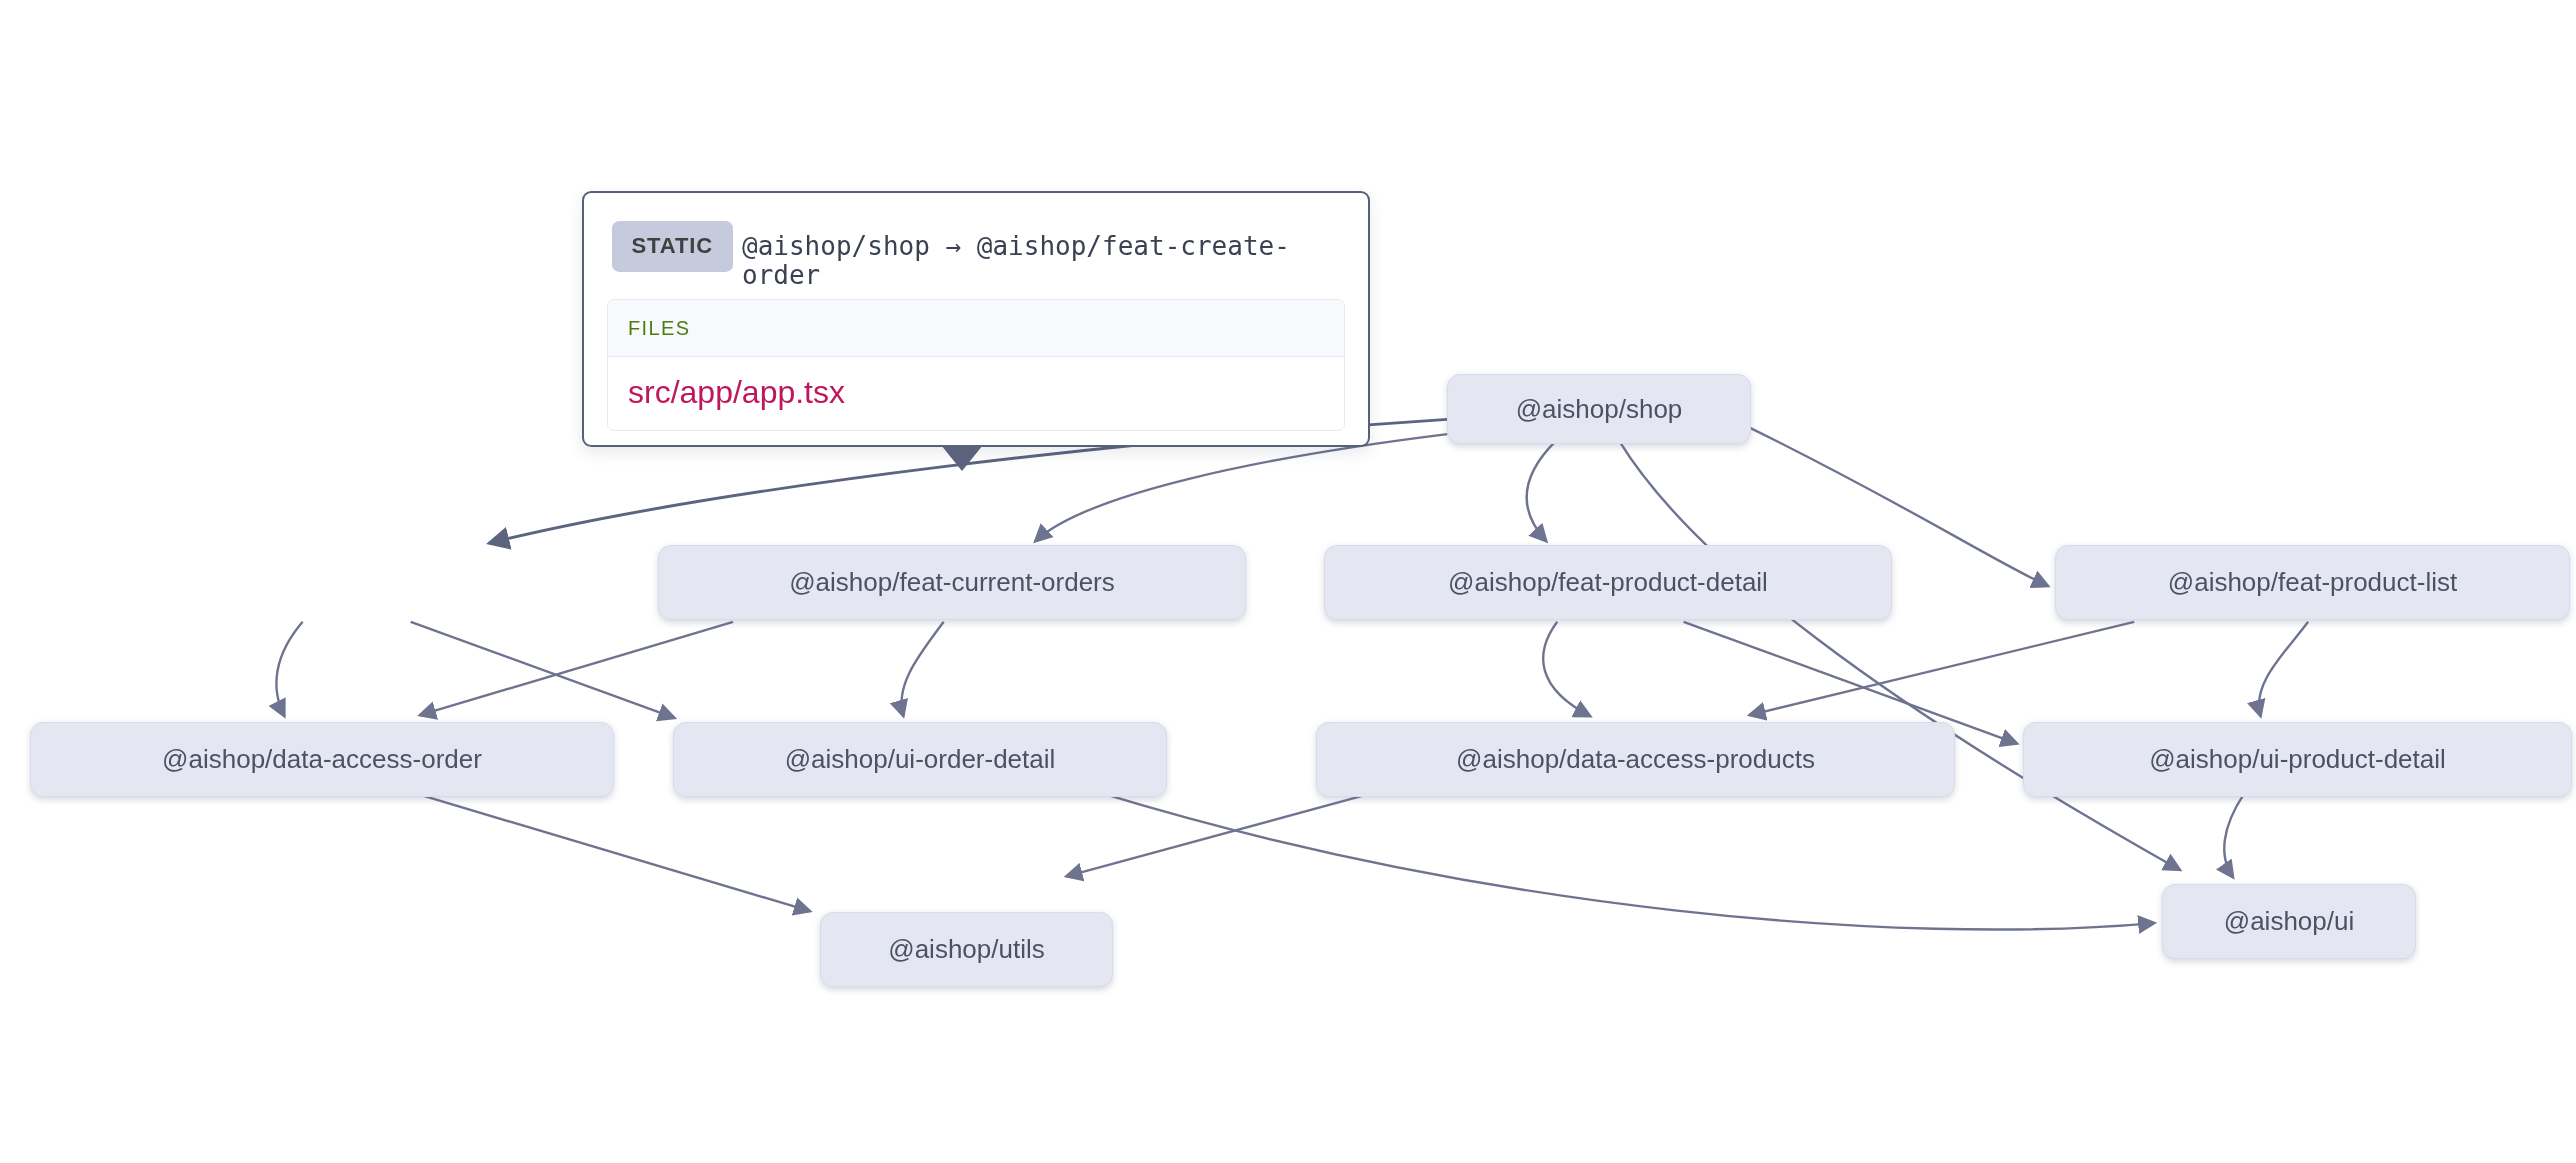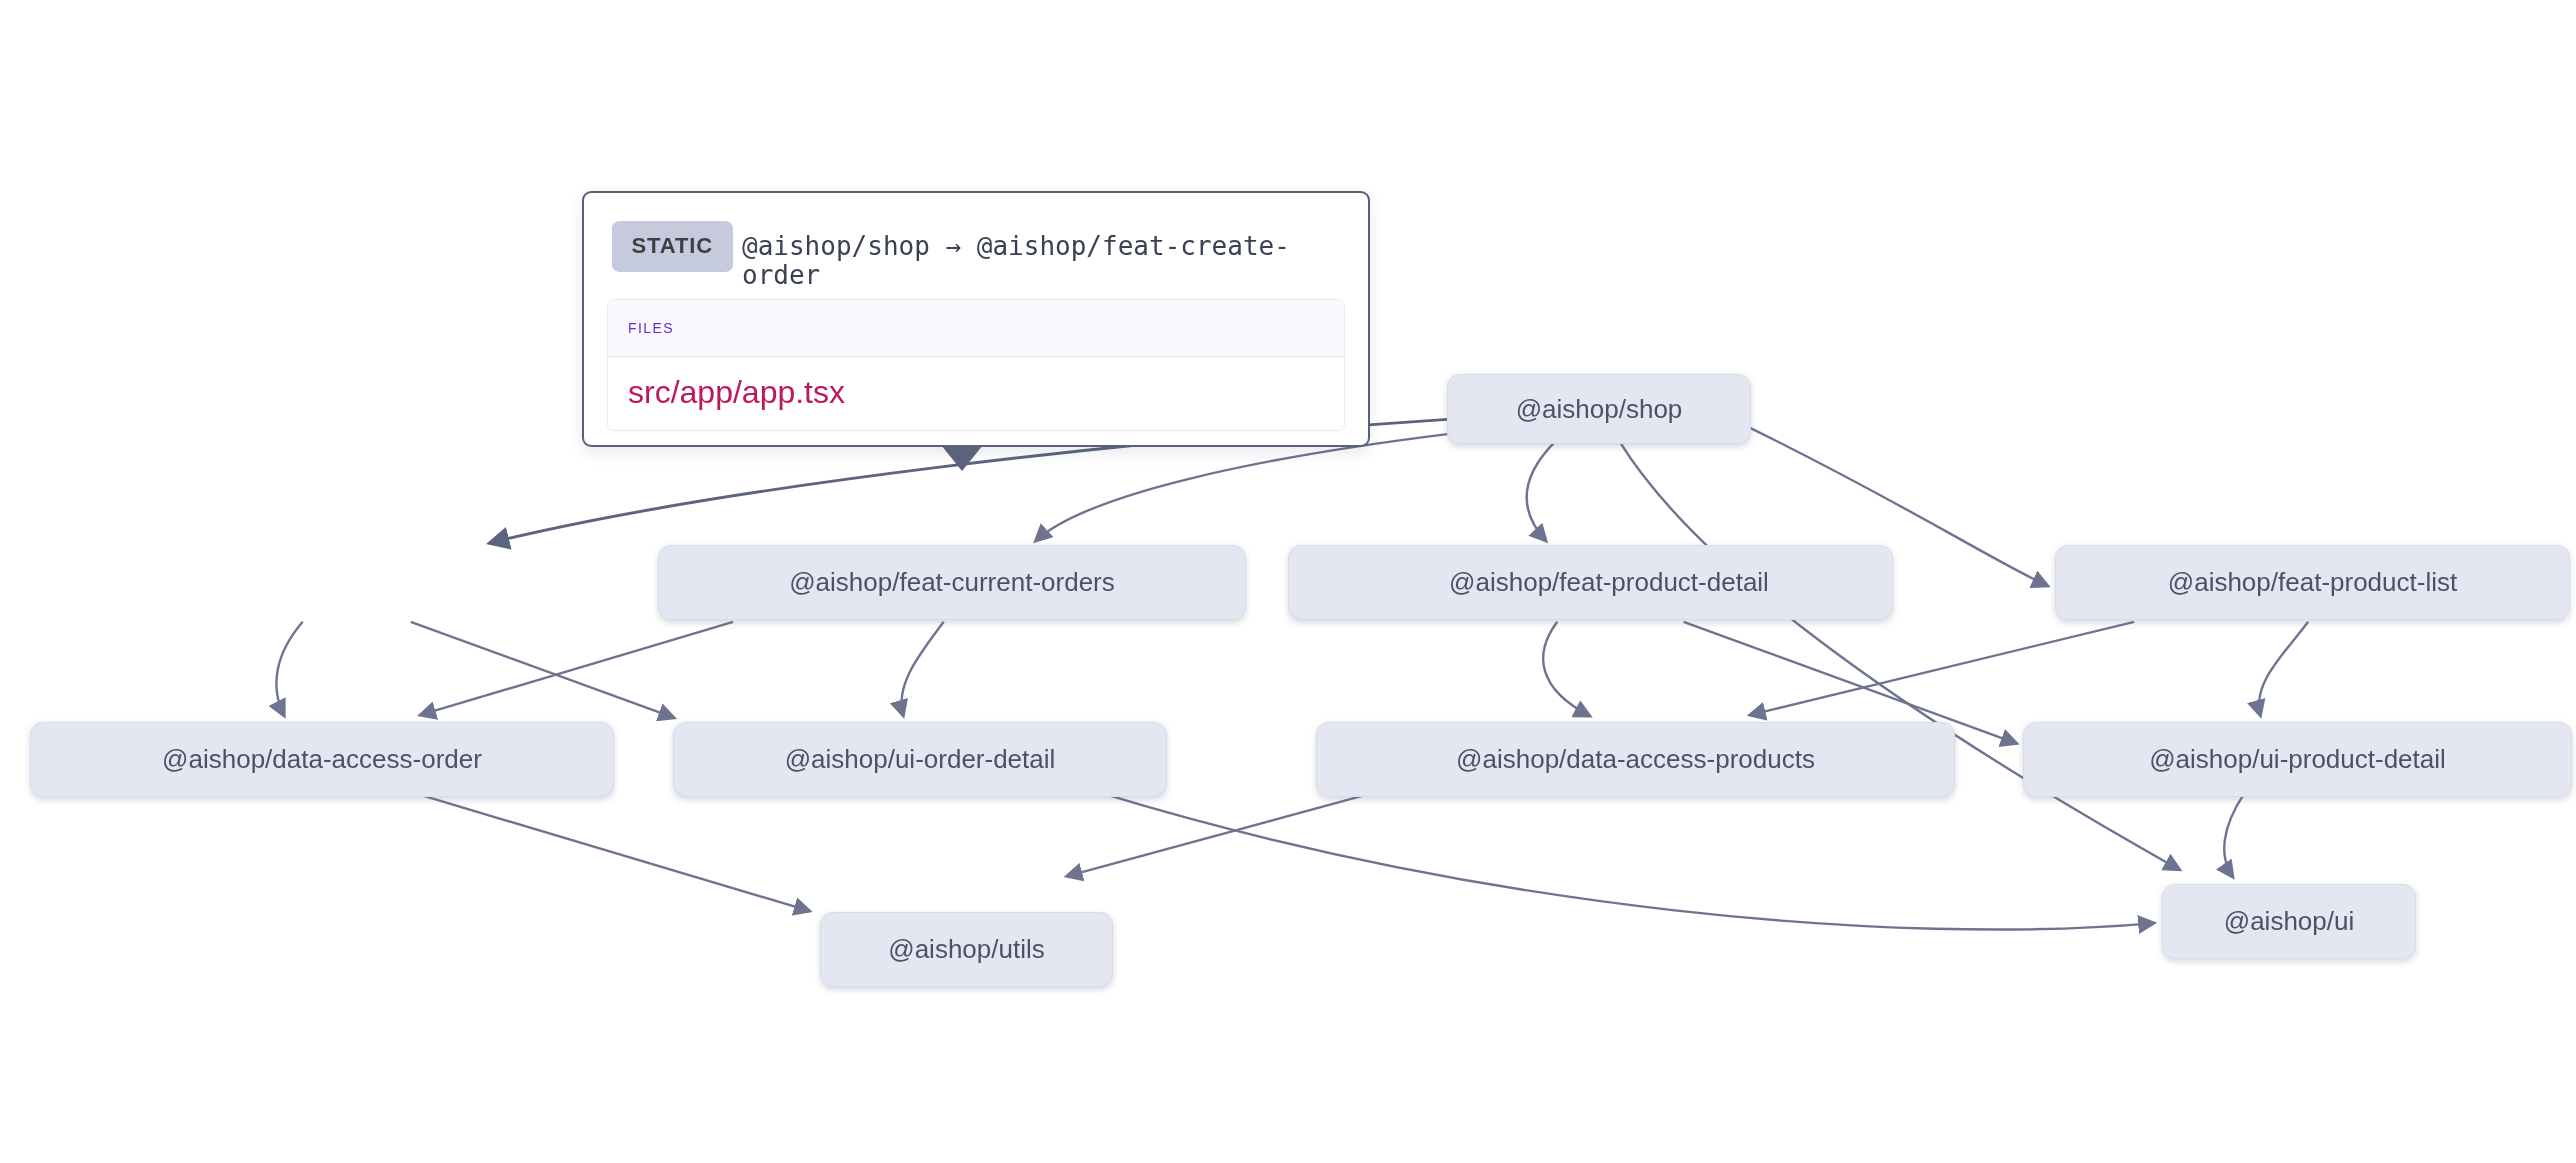--- a/index.html
+++ b/index.html
@@ -18,21 +18,21 @@
            border-radius:9.2px;box-shadow:0 5.5px 14.7px rgba(40,50,80,.10);}
   .tt-badge{position:absolute;left:27.5px;top:27.5px;height:51px;display:flex;align-items:center;
             padding:0 20px;background:#c6cadd;border-radius:7.3px;font-size:22px;font-weight:700;
             letter-spacing:0.9px;color:#404040;}
   .tt-title{position:absolute;left:158px;top:39px;font-family:"DejaVu Sans Mono",monospace;
             font-size:26px;line-height:29px;color:#3a4153;}
   .tt-files{position:absolute;left:23px;right:23px;top:106px;height:130px;
             border:0.9px solid #e7e9f2;border-radius:7.3px;overflow:hidden;background:#ffffff;}
   .tt-files-header{height:57px;box-sizing:border-box;display:flex;align-items:center;
             padding-left:20px;background:#f8f9fd;border-bottom:0.9px solid #e7e9f2;
-            font-size:14px;letter-spacing:1.4px;color:#6d28d9;}
+            font-size:20px;letter-spacing:1.4px;color:#4d7c0f;}
   .tt-file-row{height:71px;display:flex;align-items:center;padding-left:20px;
             font-size:32px;color:#be185d;background:#ffffff;}
   .sel-arrowhead{position:absolute;z-index:4;left:941px;top:445px;width:0;height:0;
             border-left:21px solid transparent;border-right:21px solid transparent;
             border-top:26px solid #5a627c;}
 </style>
 </head>
 <body>
 
 <div class="canvas">
@@ -60,21 +60,21 @@
     <path class="edge" d="M 2330 679 L 1910 781" marker-end="url(#arrow)"></path>
     <path class="edge" d="M 2520 679 C 2494 714, 2458 746, 2468 782" marker-end="url(#arrow)"></path>
     <path class="edge" d="M 455 867 L 884 995" marker-end="url(#arrow)"></path>
     <path class="edge" d="M 1495 867 L 1164 957" marker-end="url(#arrow)"></path>
     <path class="edge" d="M 1205 867 C 1620 993, 2070 1033, 2352 1008" marker-end="url(#arrow)"></path>
     <path class="edge" d="M 2450 867 C 2426 903, 2422 935, 2438 958" marker-end="url(#arrow)"></path>
   </svg>
 
   <div class="node" style="left:1447px;top:374px;width:302px;height:68px;">@aishop/shop</div>
   <div class="node" style="left:658px;top:545px;width:586px;height:73px;">@aishop/feat-current-orders</div>
-  <div class="node" style="left:1288px;top:545px;width:566px;height:73px;padding-left:37px;">@aishop/feat-product-detail</div>
+  <div class="node" style="left:1324px;top:545px;width:566px;height:73px;">@aishop/feat-product-detail</div>
   <div class="node" style="left:2055px;top:545px;width:513px;height:73px;">@aishop/feat-product-list</div>
   <div class="node" style="left:30px;top:722px;width:582px;height:73px;">@aishop/data-access-order</div>
   <div class="node" style="left:673px;top:722px;width:492px;height:73px;">@aishop/ui-order-detail</div>
   <div class="node" style="left:1316px;top:722px;width:637px;height:73px;">@aishop/data-access-products</div>
   <div class="node" style="left:2023px;top:722px;width:547px;height:73px;">@aishop/ui-product-detail</div>
   <div class="node" style="left:820px;top:884px;width:291px;height:73px;margin-top:28px;">@aishop/utils</div>
   <div class="node" style="left:2162px;top:884px;width:252px;height:73px;">@aishop/ui</div>
 
   <div class="tooltip">
     <div class="tt-badge">STATIC</div>

